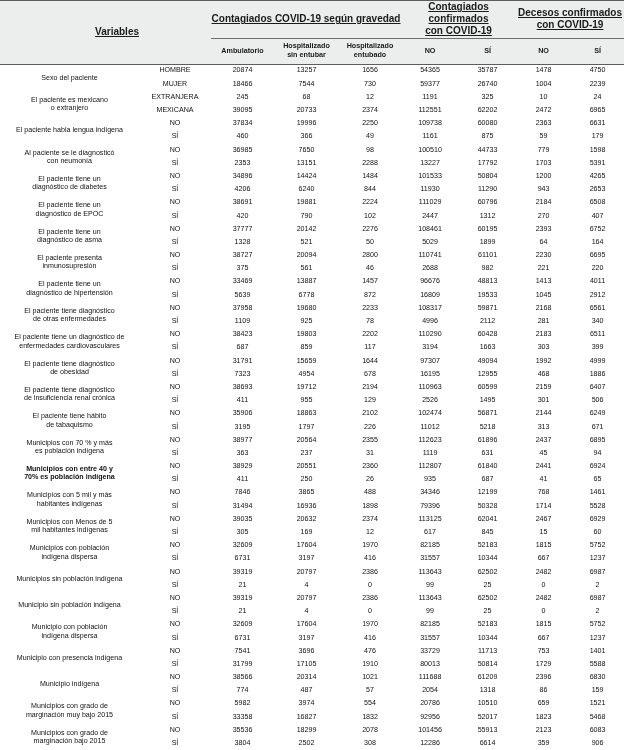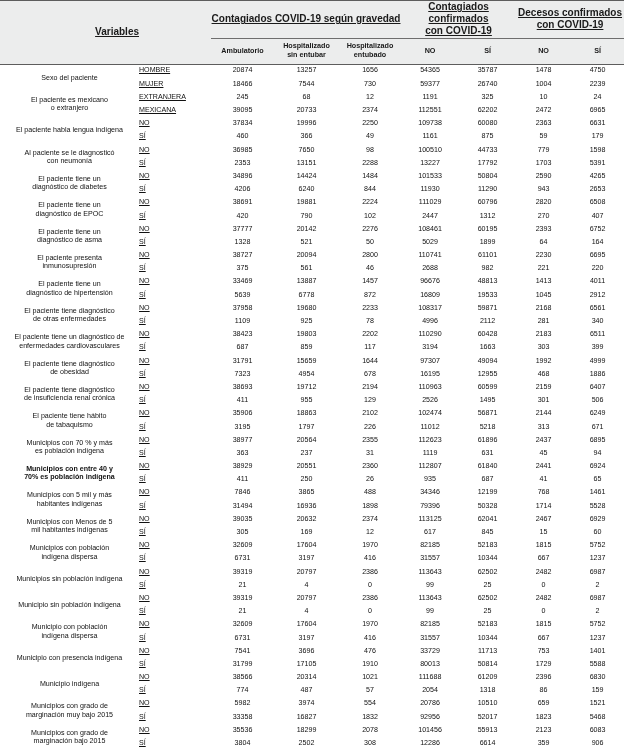--- a/index.html
+++ b/index.html
@@ -72,22 +72,21 @@
     color: #111111;
     background: #ffffff;
   }
   td.varname {
     text-align: center;
     padding: 0 4px;
     line-height: 1.18;
   }
   td.varname.bold { font-weight: bold; }
   td.catname {
-    text-align: left;
-    text-decoration: underline;
+    text-align: center;
   }
   td.num {
     text-align: center;
   }
 </style>
 </head>
 <body>
 
 <div class="sheet">
   <table class="stats">
@@ -206,42 +205,42 @@
           <td class="num">5391</td>
         </tr>
         <tr>
           <td class="varname" rowspan="2">El paciente tiene un<br>diagnóstico de diabetes</td>
           <td class="catname">NO</td>
           <td class="num">34896</td>
           <td class="num">14424</td>
           <td class="num">1484</td>
           <td class="num">101533</td>
           <td class="num">50804</td>
-          <td class="num">2590</td>
+          <td class="num">1200</td>
           <td class="num">4265</td>
         </tr>
         <tr>
           <td class="catname">SÍ</td>
           <td class="num">4206</td>
           <td class="num">6240</td>
           <td class="num">844</td>
           <td class="num">11930</td>
           <td class="num">11290</td>
           <td class="num">943</td>
           <td class="num">2653</td>
         </tr>
         <tr>
           <td class="varname" rowspan="2">El paciente tiene un<br>diagnóstico de EPOC</td>
           <td class="catname">NO</td>
           <td class="num">38691</td>
           <td class="num">19881</td>
           <td class="num">2224</td>
           <td class="num">111029</td>
           <td class="num">60796</td>
-          <td class="num">2820</td>
+          <td class="num">2184</td>
           <td class="num">6508</td>
         </tr>
         <tr>
           <td class="catname">SÍ</td>
           <td class="num">420</td>
           <td class="num">790</td>
           <td class="num">102</td>
           <td class="num">2447</td>
           <td class="num">1312</td>
           <td class="num">270</td>

